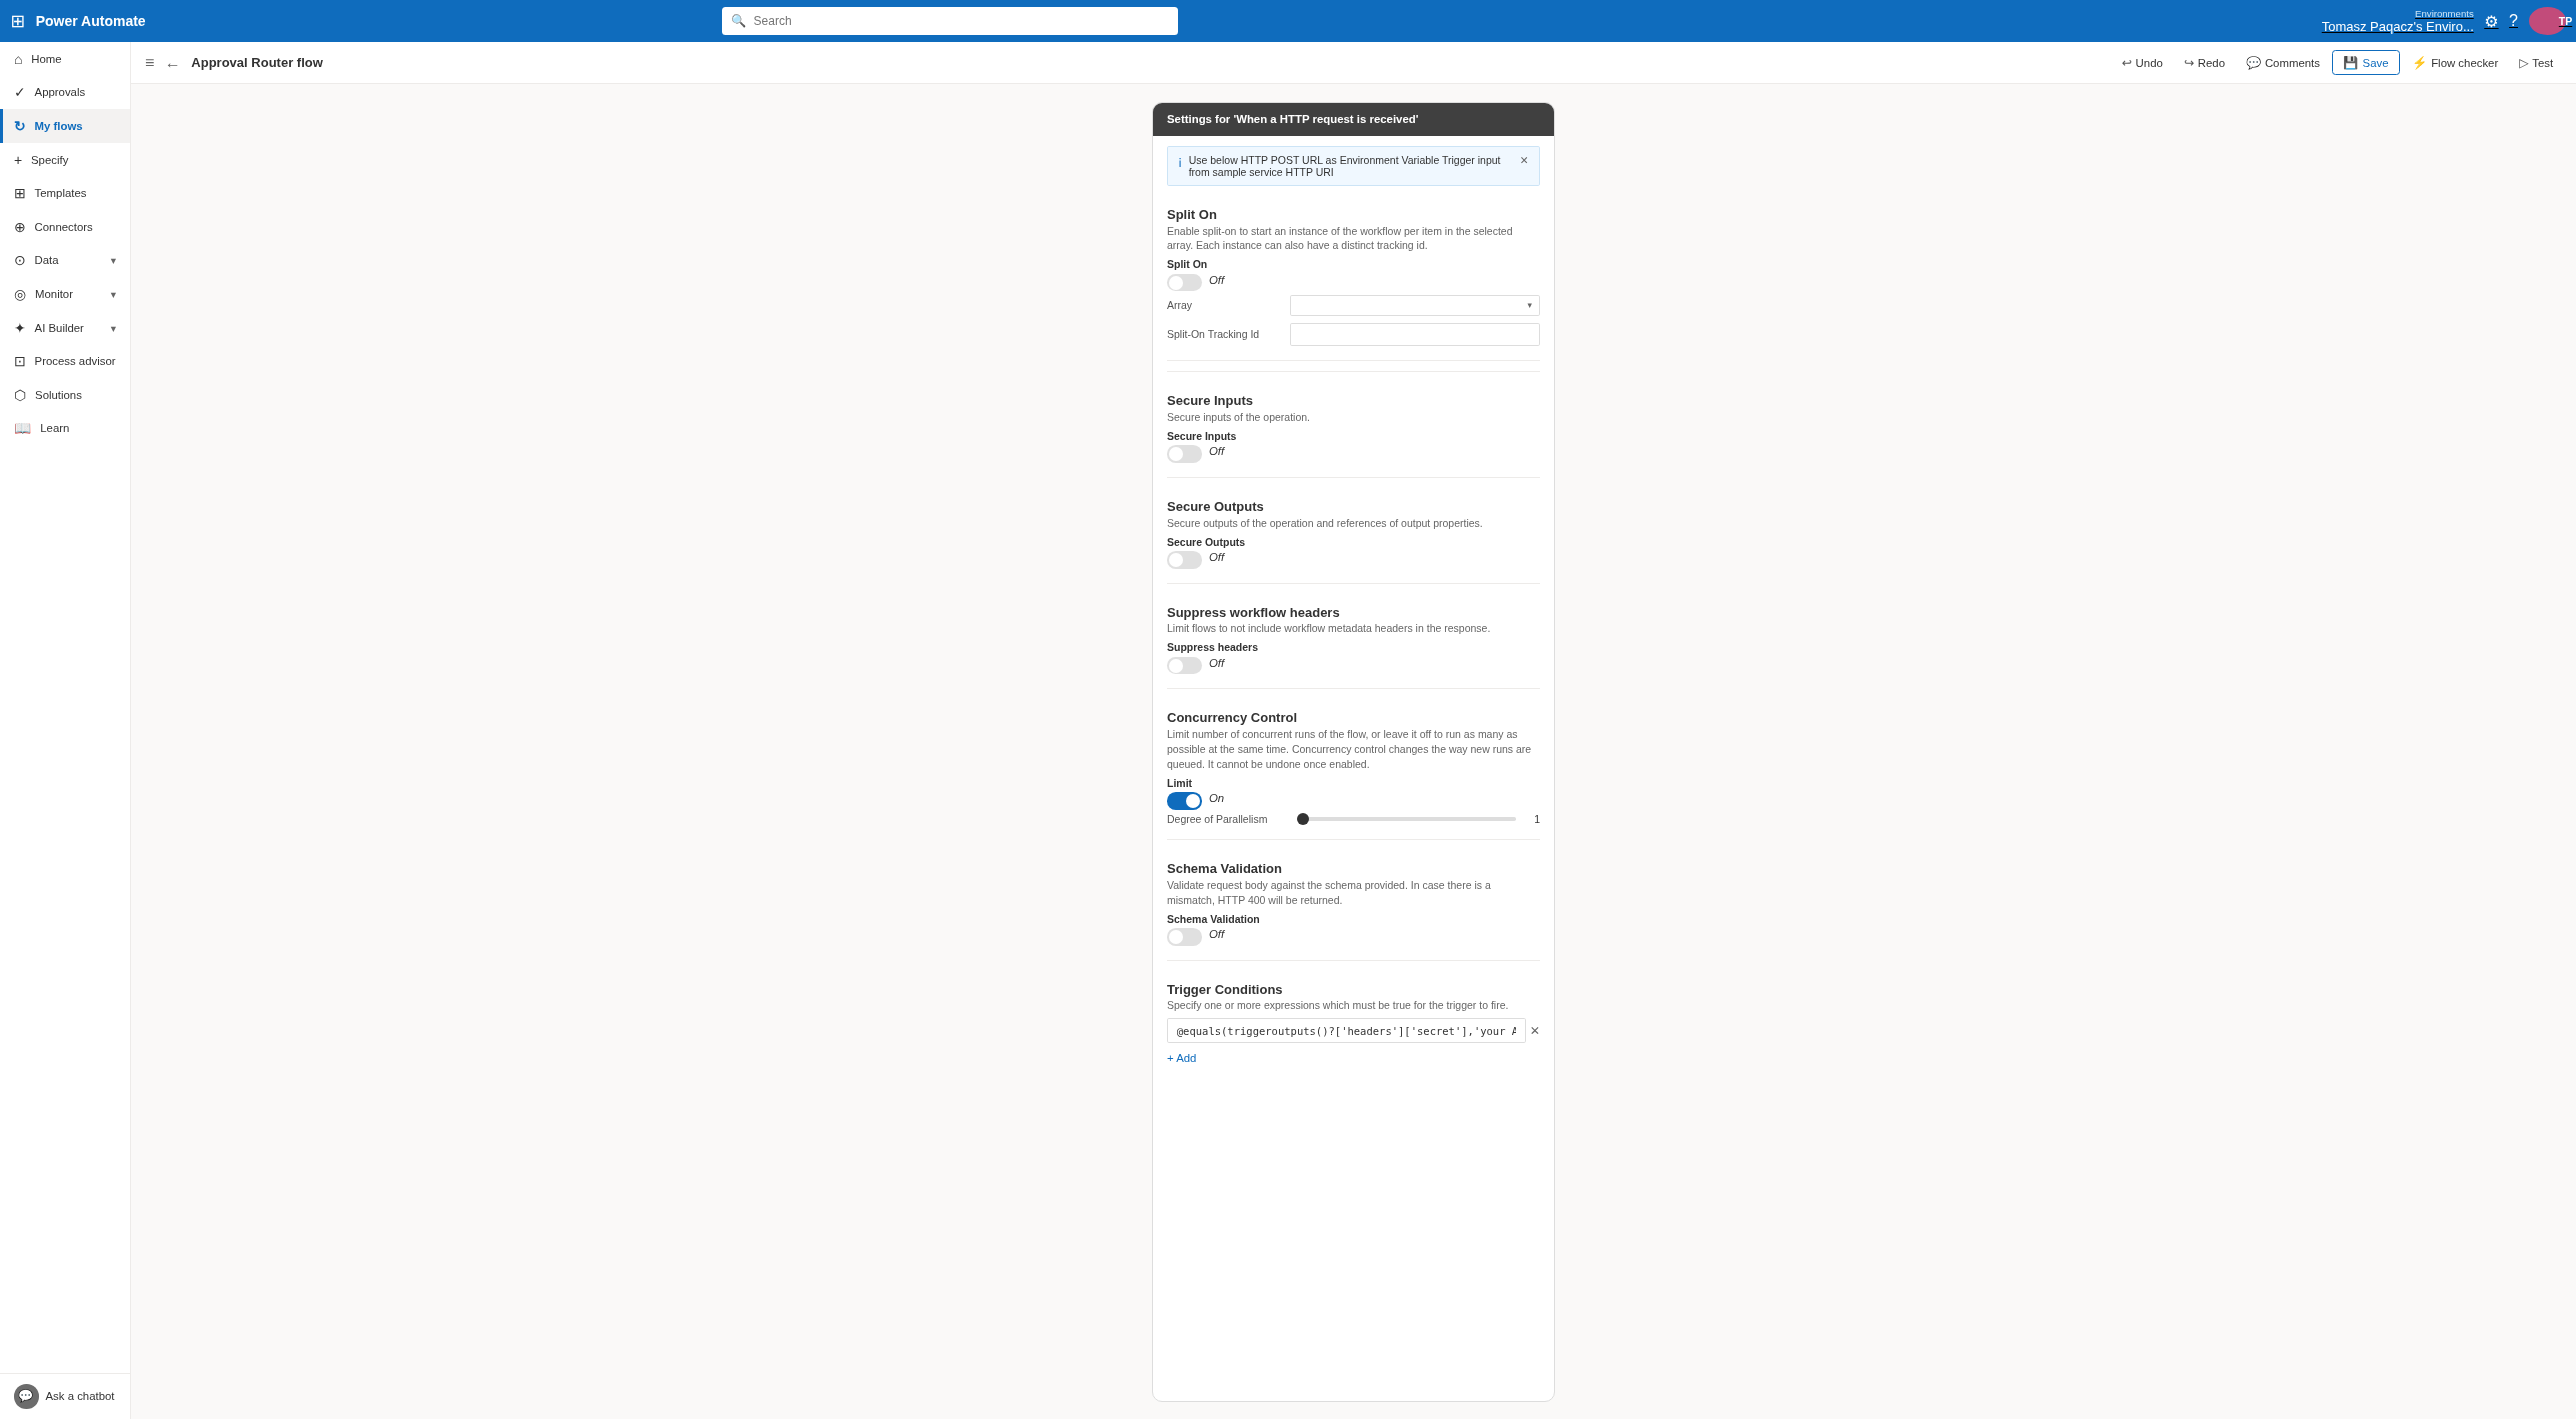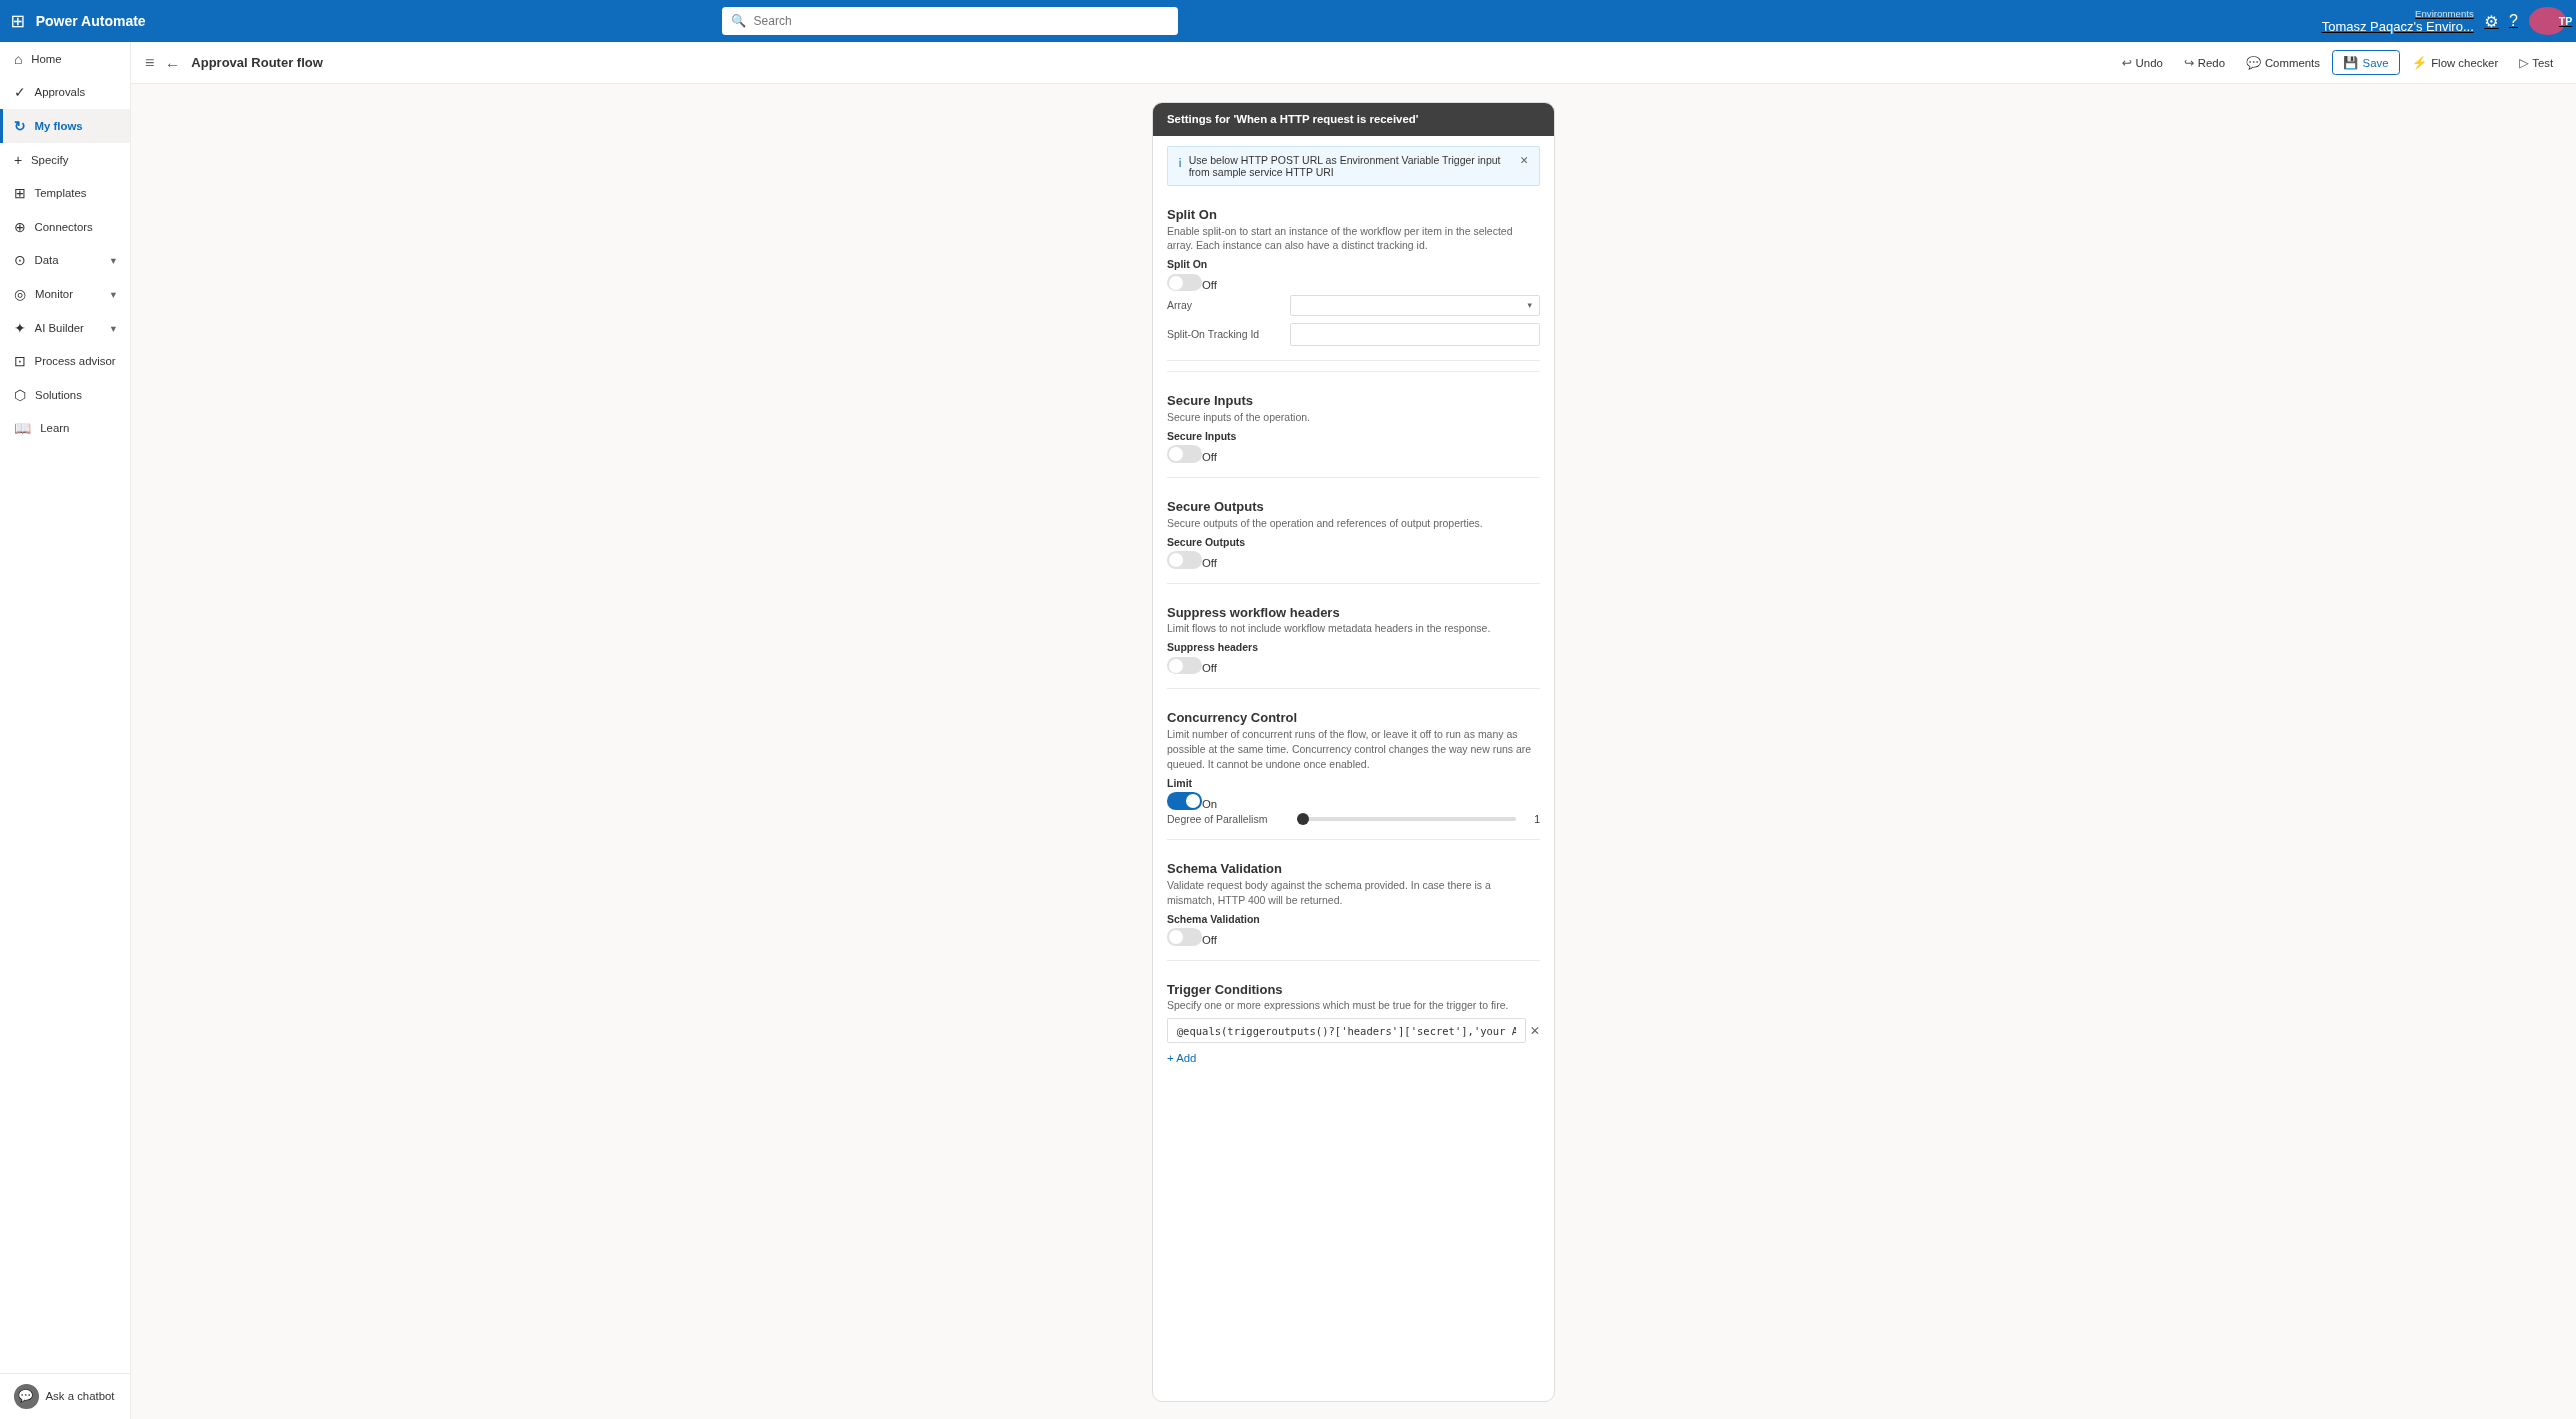--- a/index.html
+++ b/index.html
@@ -155,21 +155,21 @@
     }
     .info-icon { color: #0f6cbd; font-size: 12.3px; flex-shrink: 0; }
     .info-close { cursor: pointer; color: #666; margin-left: auto; flex-shrink: 0; }
 
     .section { margin-bottom: 14px; margin-top: 21px; }
     .section-title { font-size: 13px; font-weight: 600; color: #333; margin-bottom: 1.8px; }
     .section-desc { font-size: 10.5px; color: #666; margin-bottom: 5.3px; line-height: 1.4; }
     .section-label { font-size: 10.5px; font-weight: 600; color: #333; margin-bottom: 3.5px; }
 
     
-    .toggle-row { display: flex; align-items: flex-end; gap: 0; margin-bottom: 3.5px; }
+    .toggle-row { display: flex; align-items: flex-start; gap: 7px; margin-bottom: 3.5px; font-style: italic; }
     .toggle { width: 35px; height: 17.5px; border-radius: 8.8px; position: relative; cursor: pointer; flex-shrink: 0; }
     .toggle.off { background: #e0e0e0; }
     .toggle.on { background: #0f6cbd; }
     .toggle-knob {
       position: absolute; top: 1.8px;
       width: 14px; height: 14px; border-radius: 50%; background: white;
     }
     .toggle.off .toggle-knob { left: 1.8px; }
     .toggle.on .toggle-knob { right: 1.8px; }
     .toggle-label { font-size: 11.4px; color: #333; }

